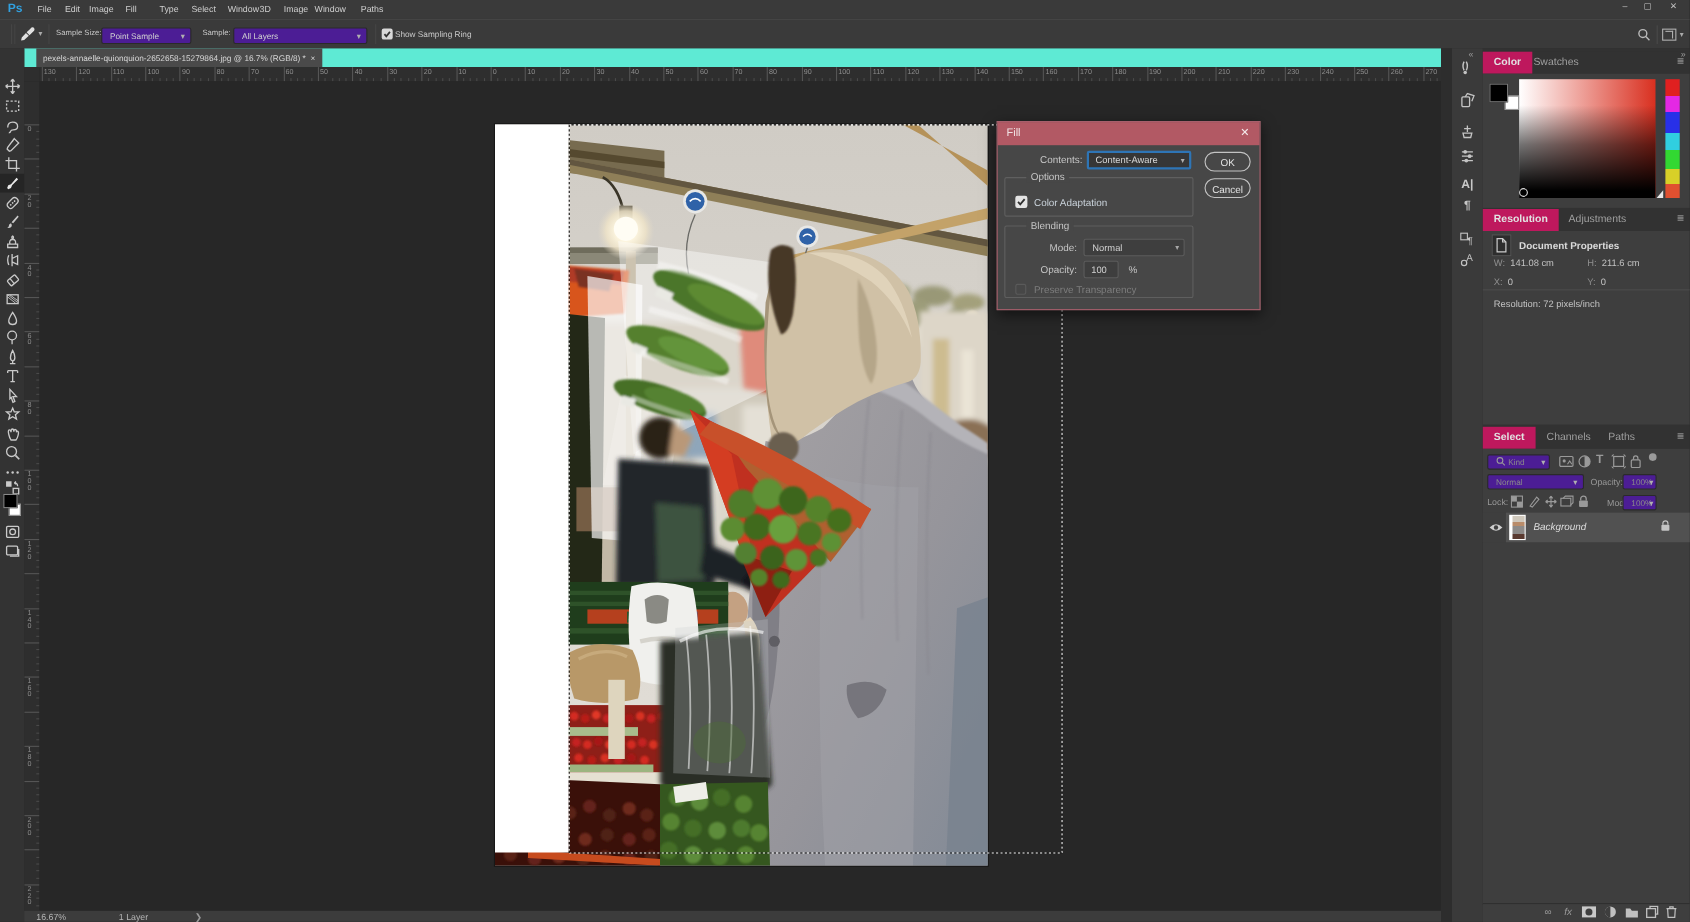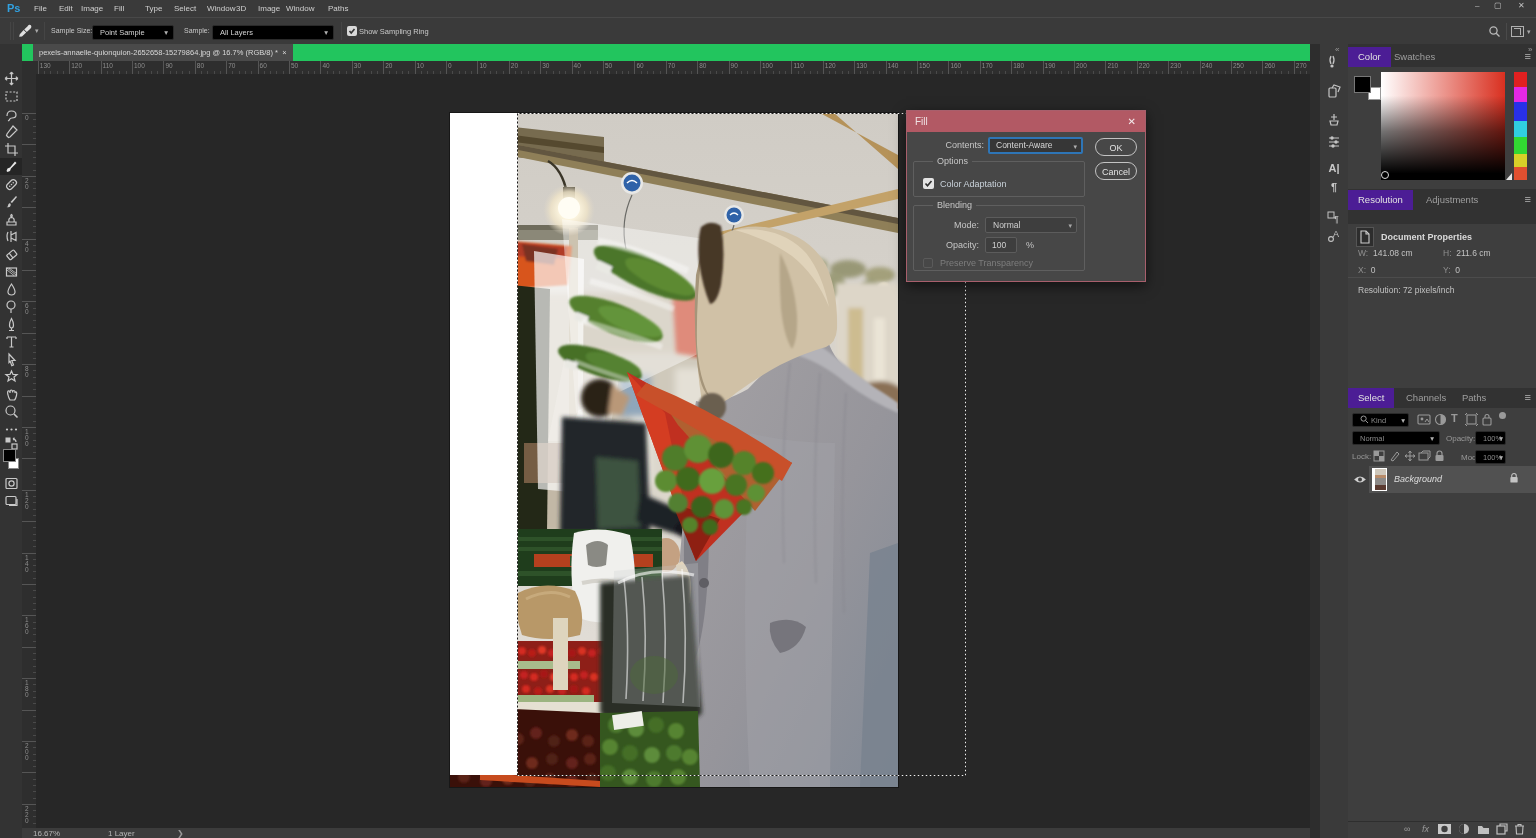--- a/index.html
+++ b/index.html
@@ -1,40 +1,40 @@
 <!DOCTYPE html>
 <html><head><meta charset="utf-8"><style>
 *{margin:0;padding:0;box-sizing:border-box}
 html,body{width:1536px;height:838px;overflow:hidden;background:#272727;font-family:"Liberation Sans",sans-serif}
 .abs{position:absolute}
 #menubar{left:0;top:0;width:1536px;height:17px;background:#3a3a3a;color:#cfcfcf;font-size:8px}
 .mi{position:absolute;top:4px}
 #optbar{left:0;top:17px;width:1536px;height:27px;background:#3a3a3a;border-top:1px solid #484848;color:#c9c9c9;font-size:7.5px}
-.dd{position:absolute;background:#000000;border:1px solid #2a2a2a;border-radius:2px;color:#d2d2d2;font-size:7.5px;line-height:13px;padding-left:7px}
+.dd{position:absolute;background:#4c1d95;border:1px solid #2a2a2a;border-radius:2px;color:#d2d2d2;font-size:7.5px;line-height:13px;padding-left:7px}
 .dd .ch{position:absolute;right:5px;top:0;color:#b0b0b0}
-#tabbar{left:22px;top:44px;width:1288px;height:17px;background:#22c55e}
+#tabbar{left:22px;top:44px;width:1288px;height:17px;background:#5eead4}
 #tab{position:absolute;left:11px;top:0;height:17px;background:#4a4a4a;color:#d8d8d8;font-size:7.5px;line-height:17px;padding:0 6px}
 #hruler{left:36px;top:61px;width:1274px;height:13px;background:#2e2e2e;overflow:hidden}
 #vruler{left:22px;top:74px;width:14px;height:754px;background:#2e2e2e;overflow:hidden}
 #rcorner{left:22px;top:61px;width:14px;height:13px;background:#2e2e2e}
 .rnum{position:absolute;color:#8d8d8d;font-size:6.5px}
 .vnum{position:absolute;color:#8d8d8d;font-size:6.5px;left:3px;line-height:6px;width:8px;word-break:break-all}
 #toolbar{left:0;top:44px;width:22px;height:794px;background:#333333}
 .tool{position:absolute;left:0;width:22px;height:17px;color:#c9c9c9;text-align:center}
 #canvas{left:36px;top:74px;width:1274px;height:754px;background:#272727}
 #doc{position:absolute;left:414px;top:39px;width:448px;height:674px}
 #whitestrip{position:absolute;left:414px;top:39px;width:67px;height:662px;background:#fff}
 #ants{position:absolute;left:0;top:0;width:1274px;height:754px;pointer-events:none}
 #rightcol{left:1310px;top:44px;width:226px;height:794px;background:#323232}
 #iconstrip{position:absolute;left:10px;top:0;width:28px;height:794px;background:#3a3a3a}
 .istack{position:absolute;left:4px;width:20px;height:18px;color:#c4c4c4;text-align:center;font-size:12px}
 #panels{position:absolute;left:38px;top:0;width:188px;height:794px;background:#323232}
 .ptabrow{position:absolute;left:0;width:188px;height:20px;background:#323232}
 .ptab{position:absolute;top:0;height:20px;font-size:9.5px;line-height:20px;padding:0 10px;color:#9f9f9f}
-.ptab.act{background:#4c1d95;color:#e2e2e2;font-weight:normal}
+.ptab.act{background:#be185d;color:#e2e2e2;font-weight:bold}
 .pbody{position:absolute;left:0;width:188px;background:#3e3e3e}
 .menu3{position:absolute;right:5px;color:#b5b5b5;font-size:11px;top:3px}
 .small{font-size:9px;color:#c6c6c6}
 </style></head><body>
 
 <div class="abs" id="menubar">
   <div class="mi" style="left:7px;top:2px;color:#31a1e0;font-weight:bold;font-size:11px">Ps</div>
   <span class="mi" style="left:34px">File</span>
   <span class="mi" style="left:59px">Edit</span>
   <span class="mi" style="left:81px">Image</span>
@@ -898,21 +898,21 @@
       <div style="position:absolute;left:33px;top:104px;width:8px;height:8px;border:1px solid #ddd;border-radius:50%"></div>
       <div style="position:absolute;left:158px;top:106px;width:0;height:0;border-left:6px solid transparent;border-bottom:7px solid #e8e8e8"></div>
       <div style="position:absolute;left:166px;top:5px;width:13px;height:108px;background:linear-gradient(#e02020 0 14%,#e428e4 14% 28%,#2830e8 28% 45%,#30cfe0 45% 60%,#32d832 60% 76%,#d8d028 76% 88%,#e05030 88% 100%)"></div>
     </div>
 
     <div class="ptabrow" style="top:146px">
       <div class="ptab act" style="left:0">Resolution</div>
       <div class="ptab" style="left:68px">Adjustments</div>
       <div class="menu3">≡</div>
     </div>
-    <div class="pbody" style="top:180px;height:176px;font-size:8.5px;color:#c2c2c2">
+    <div class="pbody" style="top:166px;height:176px;font-size:8.5px;color:#c2c2c2">
       <div style="position:absolute;left:8px;top:3px;width:18px;height:20px;background:#2d2d2d;border:1px solid #555"><svg width="12" height="14" viewBox="0 0 12 14" style="margin:2px">
             <path d="M2 1 L7 1 L10 4 L10 13 L2 13 Z" fill="none" stroke="#ccc" stroke-width="1.1"></path>
             <path d="M7 1 L7 4 L10 4" fill="none" stroke="#ccc" stroke-width="1.1"></path>
           </svg></div>
       <div style="position:absolute;left:33px;top:8px;color:#dadada;font-weight:bold;font-size:9px">Document Properties</div>
       <div style="position:absolute;left:10px;top:24px"><span style="color:#8f8f8f">W:</span>&nbsp; 141.08 cm</div>
       <div style="position:absolute;left:95px;top:24px"><span style="color:#8f8f8f">H:</span>&nbsp; 211.6 cm</div>
       <div style="position:absolute;left:10px;top:41px"><span style="color:#8f8f8f">X:</span>&nbsp; 0</div>
       <div style="position:absolute;left:95px;top:41px"><span style="color:#8f8f8f">Y:</span>&nbsp; 0</div>
       <div style="position:absolute;left:0;top:53px;width:188px;height:1px;background:#4c4c4c"></div>

